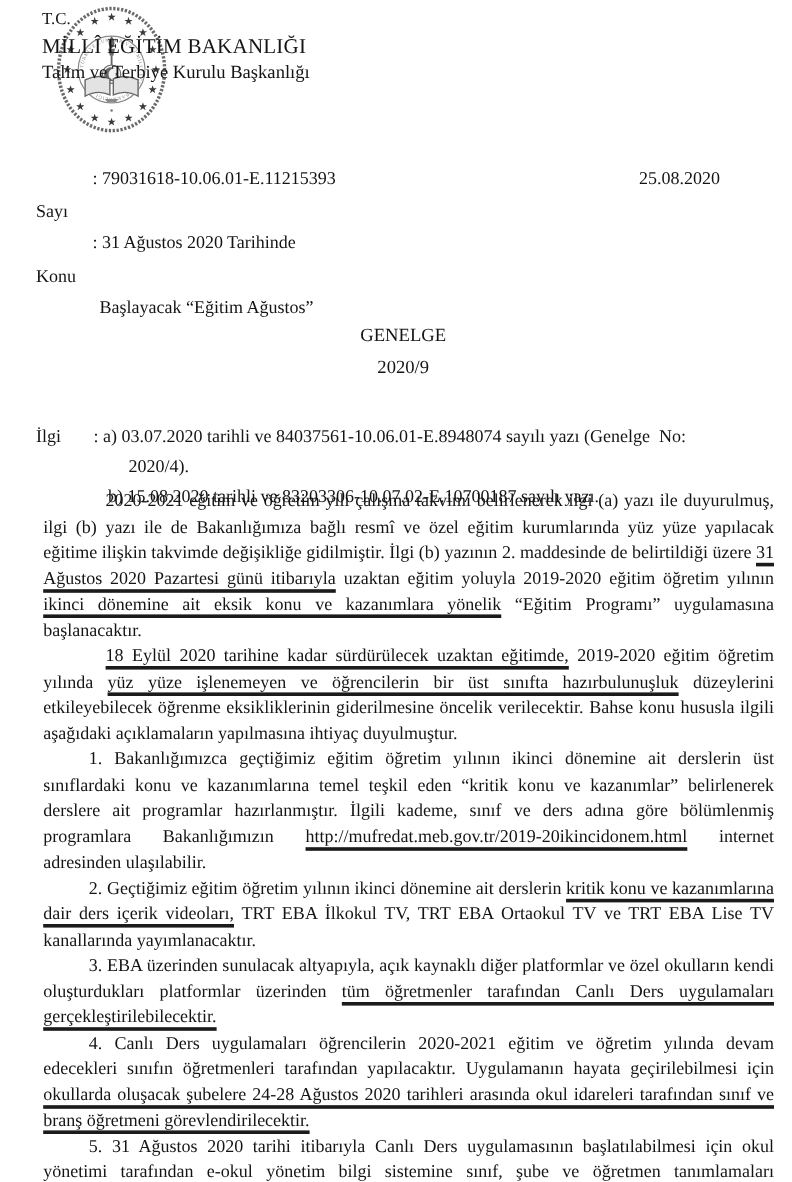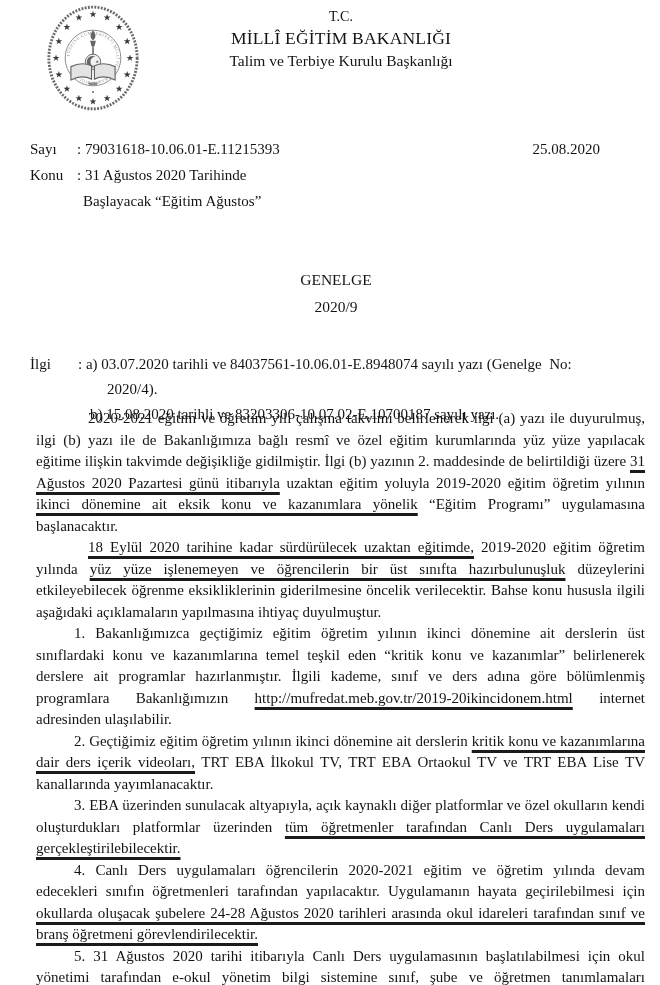--- a/index.html
+++ b/index.html
@@ -7,29 +7,29 @@
     width:660px;height:985px;background:#ffffff;
     font-family:"Liberation Serif","DejaVu Serif",serif;
     color:#141414;
   }
   .page{position:relative;width:660px;height:985px;background:#fff;overflow:hidden;}
 
   
   .logo{position:absolute;left:45px;top:4px;width:96px;height:108px;}
 
   
-  .header{position:absolute;top:6px;left:0;right:0;text-align:center;padding-left:22px;}
+  .header{position:absolute;top:6px;left:0;right:0;padding-left:35px;}
   .h-tc{font-size:14px;line-height:21px;}
   .h-ministry{font-size:17.5px;line-height:23px;letter-spacing:.2px;}
   .h-dept{font-size:15.5px;line-height:22px;font-family:Liberation Serif, serif;}
 
   
   .meta{position:absolute;top:136px;left:30px;right:15px;font-size:15px;}
   .meta-row{display:flex;line-height:26px;position:relative;}
-  .meta-label{width:47px;flex:0 0 47px;}
+  .meta-label{width:47px;flex:0 0 47px;margin-top:28px;}
   .meta-date{position:absolute;right:45px;top:0;}
   .meta-cont{margin-left:53px;line-height:26px;}
 
   
   .title{position:absolute;top:266px;left:0;right:0;text-align:center;padding-left:12px;
          font-size:15.5px;line-height:27px;}
 
   
   .ilgi{position:absolute;top:352px;left:30px;right:15px;font-size:15px;display:flex;}
   .ilgi-label{width:48px;flex:0 0 48px;line-height:25px;}

